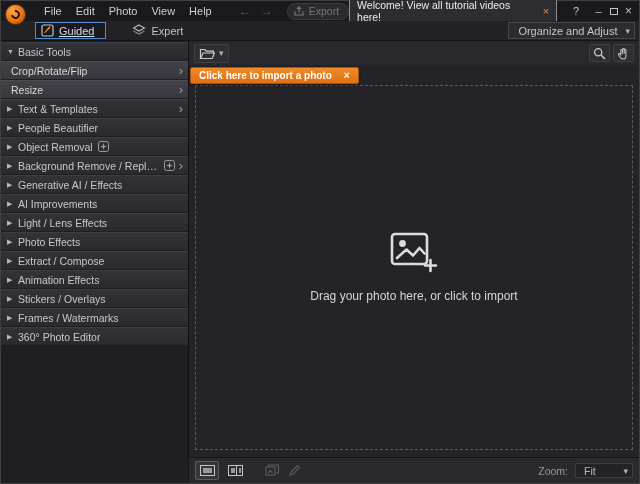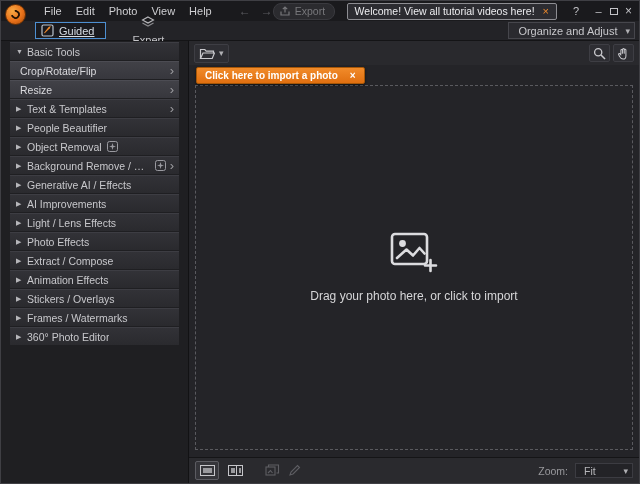--- a/index.html
+++ b/index.html
@@ -9,64 +9,64 @@
 
   
   .titlebar { height:20px; background:#1a1a1d; display:flex; align-items:center; flex:0 0 auto; }
   .logo { position:absolute; left:4px; top:3px; width:21px; height:21px; border-radius:50%;
           background:radial-gradient(circle at 35% 32%, #f8a944, #e8711a 55%, #a34806); border:1px solid #6e3304;
           display:flex; align-items:center; justify-content:center; z-index:20; }
   .logo-inner { width:9px; height:9px; border-radius:50%; border:2px solid #241303; border-left-color:transparent; transform:rotate(35deg); }
   .menus { display:flex; margin-left:36px; }
   .menu-item { padding:3px 7px; color:#cfcfd2; cursor:default; }
   .nav-arrows { display:flex; gap:10px; margin-left:20px; color:#5c5c60; font-size:12px; }
-  .export-btn { display:flex; align-items:center; gap:5px; background:#2b2b2f; border:1px solid #3a3a3f;
+  .export-btn { margin-left:14px; display:flex; align-items:center; gap:5px; background:#2b2b2f; border:1px solid #3a3a3f;
                 border-radius:8px; color:#77777b; padding:1px 9px 2px 6px; font-size:10.5px; }
   .title-right { margin-left:auto; display:flex; align-items:center; }
   .notification { display:flex; align-items:center; gap:8px; border:1px solid #8d8d92; background:#2c2c31;
                   color:#ececef; font-size:10.5px; padding:1px 7px 2px; border-radius:2px; }
   .notif-close { color:#ef8a2c; font-size:11px; cursor:pointer; }
   .help-btn { width:18px; text-align:center; margin-left:10px; color:#c4c4c8; font-size:11px; }
   .win-controls { display:flex; align-items:center; margin-left:6px; margin-right:3px; }
   .win-btn { width:15px; height:16px; display:flex; align-items:center; justify-content:center; color:#c4c4c8; font-size:11px; }
   .max-glyph { width:8px; height:7px; border:1px solid #c4c4c8; display:inline-block; }
   .close-btn { font-size:12px; }
 
   
   .tabbar { height:20px; background:#232327; display:flex; align-items:center; border-bottom:1px solid #141416; flex:0 0 auto; }
   .guided-btn { margin-left:34px; display:flex; align-items:center; gap:5px; height:17px; padding:0 11px 0 5px;
                 border:1px solid #4d8fd1; background:#1a1a1e; color:#d6dde4;text-decoration:underline; }
-  .expert-btn { margin-left:20px; display:flex; align-items:center; gap:5px; color:#c4c4c8; padding:0 6px;flex-direction:column; }
+  .expert-btn { margin-left:20px; display:flex; align-items:center; gap:5px; color:#c4c4c8; padding:0 6px; }
   .organize-btn { margin-left:auto; margin-right:4px; display:flex; align-items:center; gap:8px; height:17px;
                   border:1px solid #46464c; background:#2a2a2f; padding:0 4px 0 9px; color:#c8c8cc; }
   .caret { font-size:9px; color:#b0b0b4; }
 
   
   .content { flex:1; display:flex; min-height:0; }
   .sidebar { width:188px; flex:0 0 auto; background:#1f1f22; border-right:1px solid #121214; padding-top:1px; }
-  .side-item { display:flex; align-items:center; height:18px; margin:0 9px 1px; padding:0 5px 0 6px;
+  .side-item { display:flex; align-items:center; height:18px; margin:0 0 1px; padding:0 5px 0 6px;
                background:linear-gradient(#323237,#2a2a2e); border-top:1px solid #3d3d43;
                color:#c8c8cc; font-size:10.5px; cursor:pointer; white-space:nowrap; }
   .side-item.sub { background:linear-gradient(#414147,#37373d); border-top-color:#4c4c53; color:#dadade; }
   .tree-arrow { width:11px; font-size:7px; color:#b6b6ba; flex:0 0 auto; }
   .side-item.sub .tree-arrow { width:4px; }
   .side-label { overflow:hidden; text-overflow:ellipsis; }
   .ai-badge { margin-left:5px; display:inline-flex; flex:0 0 auto; }
   .chev { margin-left:auto; color:#9c9ca0; font-size:13px; line-height:1; padding-left:4px; }
 
   
   .canvas-col { flex:1; display:flex; flex-direction:column; position:relative; min-width:0; background:#29292d; }
   .canvas-toolbar { height:24px; display:flex; align-items:center; padding:0 5px; flex:0 0 auto; }
   .folder-btn { display:flex; align-items:center; gap:4px; height:19px; padding:0 4px; border:1px solid #3e3e44;
                 background:#2e2e33; border-radius:2px; }
   .tool-right { margin-left:auto; display:flex; gap:3px; }
   .tool-btn { width:21px; height:18px; display:flex; align-items:center; justify-content:center;
               border:1px solid #3e3e44; background:#2e2e33; border-radius:2px; }
 
-  .import-tooltip { position:absolute; left:7px; top:26px; z-index:10; display:flex; align-items:center; gap:12px;
+  .import-tooltip { position:absolute; left:1px; top:26px; z-index:10; display:flex; align-items:center; gap:12px;
                     height:17px; padding:0 8px; background:linear-gradient(#f18b2a,#e06f10); border:1px solid #a65607;
                     border-radius:2px; color:#ffffff; font-size:10px; font-weight:bold; box-shadow:0 1px 3px rgba(0,0,0,.55); }
   .tooltip-close { font-weight:bold; font-size:10px; cursor:pointer; }
 
   .canvas-area { flex:1; background:#242428; padding:20px 6px 7px; min-height:0; }
   .dropzone { width:100%; height:100%; border:1px dashed #5a5a5f; display:flex; flex-direction:column;
               align-items:center; justify-content:center; gap:15px; cursor:pointer; }
   .drop-text { color:#d6d6d8; font-size:12px; }
 
   

